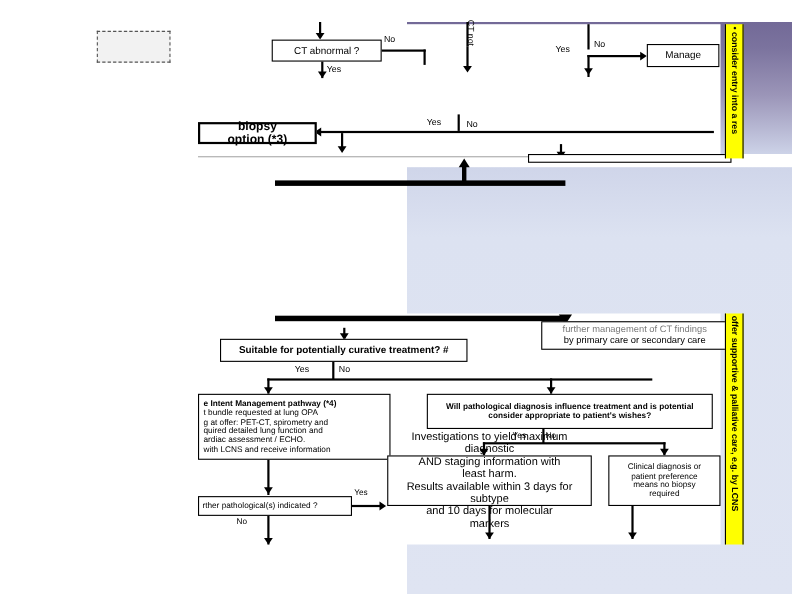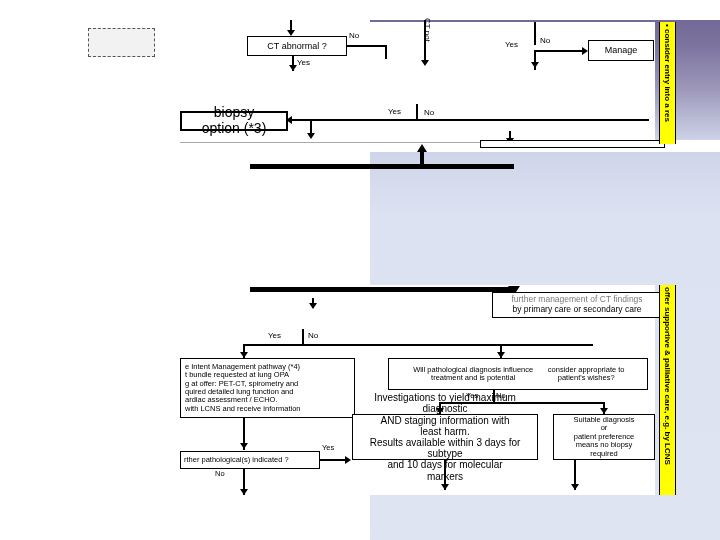--- a/index.html
+++ b/index.html
@@ -98,21 +98,21 @@
     <div class="box" style="left:588px;top:40px;width:66px;height:21px;font-size:9px;">Manage</div>
 
 
     <div class="lbl" style="left:388px;top:107px;font-size:8px;">Yes</div>
     <div class="lbl" style="left:424px;top:108px;font-size:8px;">No</div>
     <div class="ln" style="left:416px;top:104px;width:1.5px;height:15px;"></div>
 
     <div class="ln" style="left:289px;top:119px;width:360px;height:2px;"></div>
     <div class="arrow-l" style="left:286px;top:116px;"></div>
 
-    <div class="box thick" style="left:180px;top:111px;width:108px;height:20px;font-size:14px;font-weight:normal;justify-content:flex-start;">biopsy option (*3)</div>
+    <div class="box thick" style="left:180px;top:111px;width:108px;height:20px;font-size:11px;font-weight:bold;justify-content:flex-start;">biopsy option (*3)</div>
 
     <div class="ln" style="left:310px;top:121px;width:2px;height:16px;"></div>
     <div class="arrow-d" style="left:307px;top:133px;"></div>
 
     <div style="position:absolute;left:180px;top:142px;width:480px;height:1px;background:#a9a9a9;"></div>
 
     <div class="ln" style="left:509px;top:131px;width:2px;height:12px;"></div>
     <div class="arrow-d" style="left:506px;top:138px;"></div>
     <div class="box" style="left:480px;top:140px;width:185px;height:8px;font-size:9px;"></div>
 
@@ -125,54 +125,55 @@
     <div class="arrow-d" style="left:508px;top:286px;border-left-width:6px;border-right-width:6px;border-top-width:9px;"></div>
 
     <div class="box" style="left:492px;top:292px;width:170px;height:26px;font-size:8.5px;flex-direction:column;">
       <div style="opacity:.55;">further management of CT findings</div>
       <div>by primary care or secondary care</div>
     </div>
 
     <div class="ln" style="left:312px;top:298px;width:2px;height:10px;"></div>
     <div class="arrow-d" style="left:309px;top:303px;"></div>
 
+    <div class="box" style="left:200px;top:308px;width:225px;height:21px;font-size:9px;font-weight:bold;">Suitable for potentially curative treatment?  #</div>
 
     <div class="lbl" style="left:268px;top:331px;font-size:8px;">Yes</div>
     <div class="lbl" style="left:308px;top:331px;font-size:8px;">No</div>
     <div class="ln" style="left:302px;top:329px;width:1.5px;height:16px;"></div>
 
     <div class="ln" style="left:243px;top:344px;width:350px;height:2px;"></div>
     <div class="ln" style="left:243px;top:344px;width:2px;height:14px;"></div>
     <div class="arrow-d" style="left:240px;top:352px;"></div>
 
     <div class="ln" style="left:500px;top:344px;width:2px;height:14px;"></div>
     <div class="arrow-d" style="left:497px;top:352px;"></div>
 
     <div class="box" style="left:180px;top:358px;width:175px;height:60px;font-size:7.5px;
                             flex-direction:column;align-items:flex-start;justify-content:center;text-align:left;padding-left:4px;">
-      <div style="font-weight:normal;">e Intent Management pathway (*4)</div>
+      <div style="font-weight:bold;">e Intent Management pathway (*4)</div>
       <div>t bundle requested at lung OPA</div>
       <div>g at offer: PET-CT, spirometry and</div>
       <div>quired detailed lung function and</div>
       <div>ardiac assessment / ECHO.</div>
       <div>with LCNS and receive information</div>
     </div>
 
     <div class="ln" style="left:243px;top:418px;width:2px;height:32px;"></div>
     <div class="arrow-d" style="left:240px;top:443px;"></div>
 
     <div class="box" style="left:180px;top:451px;width:140px;height:18px;font-size:7.5px;justify-content:flex-start;padding-left:3px;">rther pathological(s) indicated ?</div>
     <div class="lbl" style="left:322px;top:443px;font-size:7.5px;">Yes</div>
     <div class="ln" style="left:320px;top:459px;width:28px;height:2px;"></div>
     <div class="arrow-r" style="left:345px;top:456px;"></div>
     <div class="lbl" style="left:215px;top:469px;font-size:7.5px;">No</div>
     <div class="ln" style="left:243px;top:469px;width:2px;height:26px;"></div>
     <div class="arrow-d" style="left:240px;top:489px;"></div>
 
-    <div class="box" style="left:388px;top:358px;width:260px;height:32px;font-size:7.5px;flex-direction:row;">
+    <div class="box" style="left:388px;top:358px;width:260px;height:32px;font-size:7.5px;flex-direction:column;font-weight:bold;">
       <div>Will pathological diagnosis influence treatment and is potential</div>
       <div>consider appropriate to patient's wishes?</div>
     </div>
 
     <div class="lbl" style="left:466px;top:391px;font-size:7.5px;">Yes</div>
     <div class="lbl" style="left:496px;top:391px;font-size:7.5px;">No</div>
     <div class="ln" style="left:493px;top:390px;width:1.5px;height:13px;"></div>
     <div class="ln" style="left:439px;top:402px;width:166px;height:2px;"></div>
     <div class="ln" style="left:439px;top:402px;width:2px;height:12px;"></div>
     <div class="arrow-d" style="left:436px;top:408px;"></div>
@@ -182,21 +183,21 @@
     <div class="box" style="left:352px;top:414px;width:186px;height:46px;font-size:10px;flex-direction:column;">
       <div>Investigations to yield maximum diagnostic</div>
       <div>AND staging information with least harm.</div>
       <div>Results available within 3 days for subtype</div>
       <div>and 10 days for molecular markers</div>
     </div>
     <div class="ln" style="left:444px;top:460px;width:2px;height:30px;"></div>
     <div class="arrow-d" style="left:441px;top:484px;"></div>
 
     <div class="box" style="left:553px;top:414px;width:102px;height:46px;font-size:7.5px;flex-direction:column;">
-      <div>Suitable diagnosis or</div>
+      <div>Clinical diagnosis or</div>
       <div>patient preference</div>
       <div>means no biopsy</div>
       <div>required</div>
     </div>
     <div class="ln" style="left:574px;top:460px;width:2px;height:30px;"></div>
     <div class="arrow-d" style="left:571px;top:484px;"></div>
 
   </div>
 
   <div class="yellow-banner" style="left:659px;top:22px;width:15px;height:122px;">

